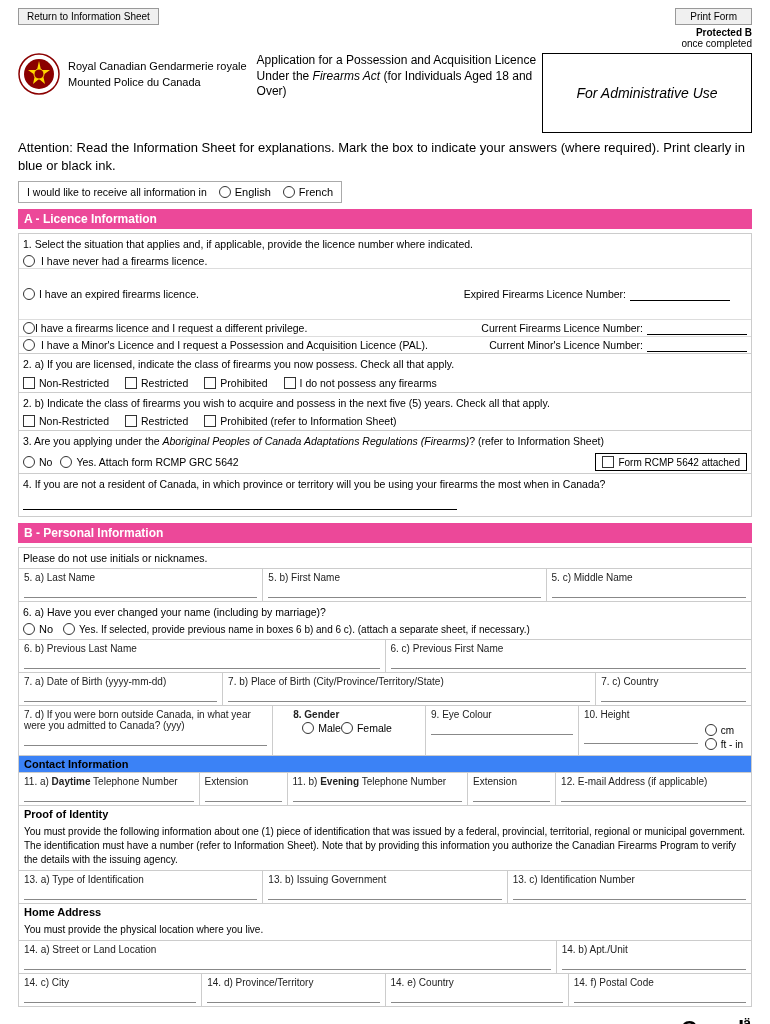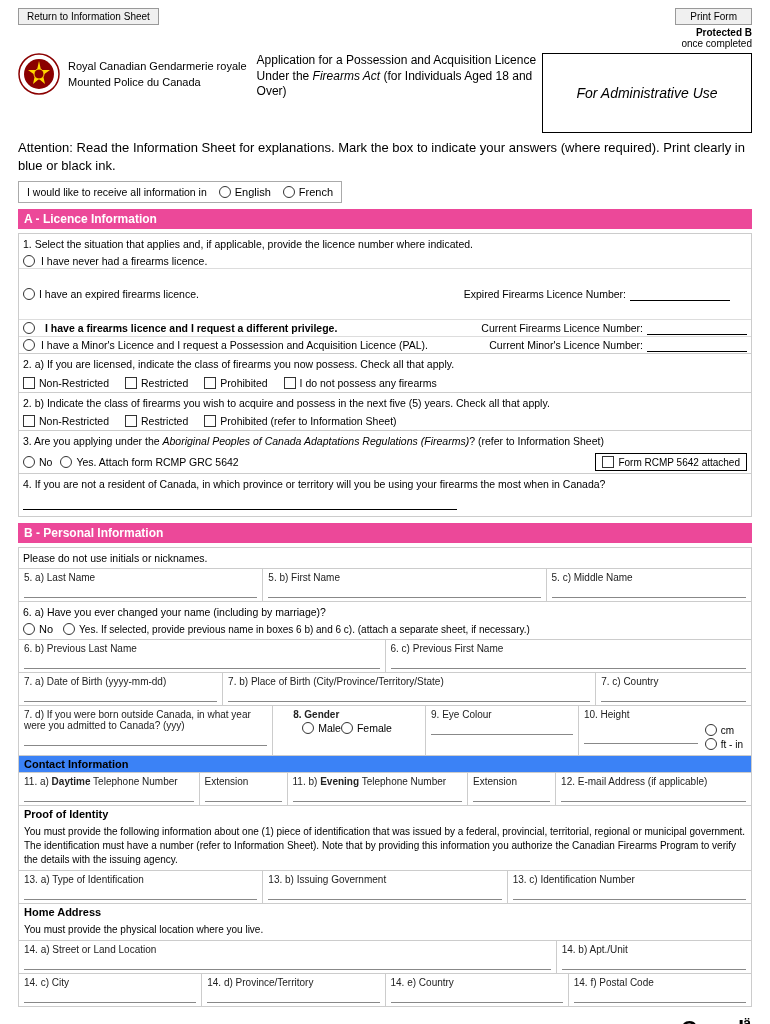--- a/index.html
+++ b/index.html
@@ -359,21 +359,21 @@
         <span class="radio-circle"></span>
         <span class="radio-row-label">I have an expired firearms licence.</span>
       </div>
       <div class="inline-field-group" style="padding:17px; gap:4px;">
         <span>Expired Firearms Licence Number:</span>
         <span class="inline-input" style="min-width:100px;"></span>
       </div>
     </div>
 
     <div class="radio-row" style="justify-content: space-between; border-top: 1px solid #ddd;">
-      <div style="display:flex; align-items:center; gap:10px;font-weight:bold;">
+      <div style="display:flex; align-items:center; gap:0;">
         <span class="radio-circle"></span>
         <span class="radio-row-label">I have a firearms licence and I request a different privilege.</span>
       </div>
       <div class="inline-field-group" style="padding:0; gap:4px;">
         <span>Current Firearms Licence Number:</span>
         <span class="inline-input" style="min-width:100px;"></span>
       </div>
     </div>
 
     <div class="radio-row" style="justify-content: space-between; border-top: 1px solid #ddd;">

